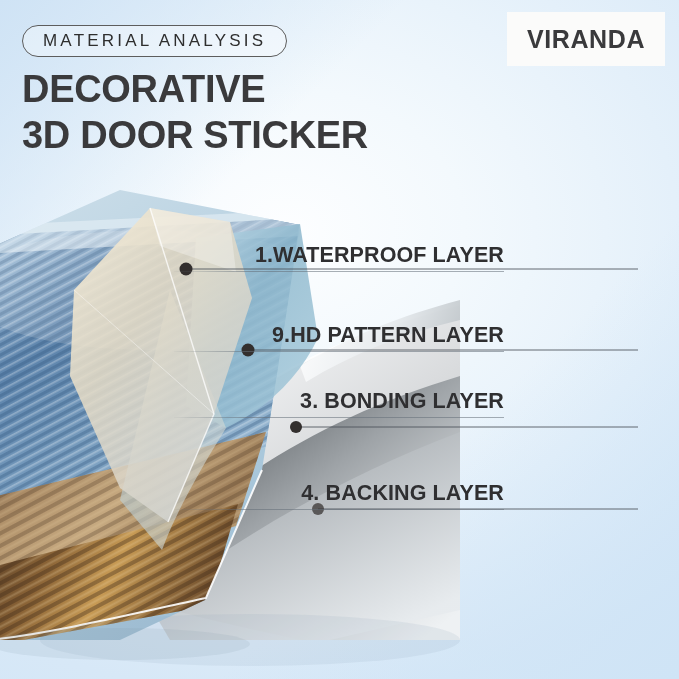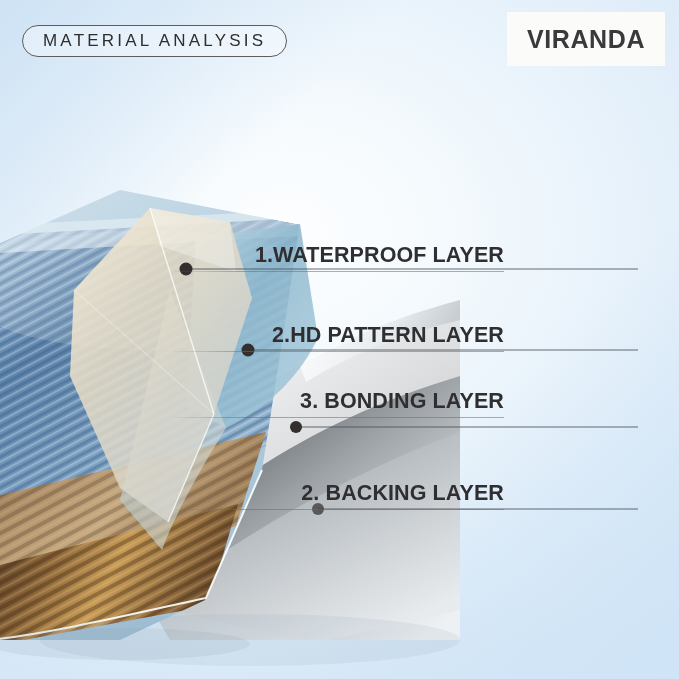--- a/index.html
+++ b/index.html
@@ -141,20 +141,24 @@
 
 <div id="root">
 
   <div class="bg"></div>
   <div class="bg-tint"></div>
 
   <div class="pill">
     <span>MATERIAL ANALYSIS</span>
   </div>
 
+  <div class="headline">
+    <span class="l1">DECORATIVE</span>
+    <span class="l2">3D DOOR STICKER</span>
+  </div>
 
   <div class="logo-box">
     <span>VIRANDA</span>
   </div>
 
   <div class="art">
     <svg width="460" height="509" viewBox="0 0 460 509" xmlns="http://www.w3.org/2000/svg">
       <defs>
 
         <linearGradient id="gSky" x1="0" y1="0" x2="0.45" y2="1">
@@ -308,29 +312,29 @@
   </svg>
 
   <div class="labels">
 
     <div class="label-row row-1">
       <span class="txt">1.WATERPROOF LAYER</span>
       <span class="rule"></span>
     </div>
 
     <div class="label-row row-2">
-      <span class="txt">2.HD PATTERN LAYER</span>
+      <span class="txt">9.HD PATTERN LAYER</span>
       <span class="rule"></span>
     </div>
 
     <div class="label-row row-3">
       <span class="txt">3. BONDING LAYER</span>
       <span class="rule"></span>
     </div>
 
     <div class="label-row row-4">
-      <span class="txt">2. BACKING LAYER</span>
+      <span class="txt">4. BACKING LAYER</span>
       <span class="rule"></span>
     </div>
 
   </div>
 
 </div>
 
 </body></html>

